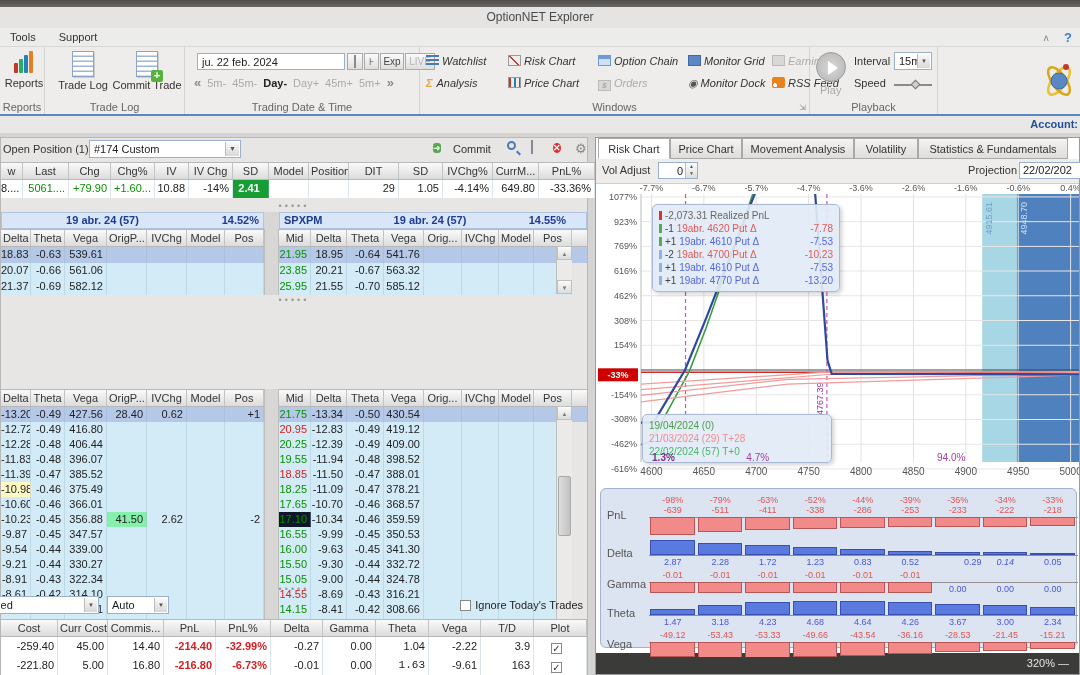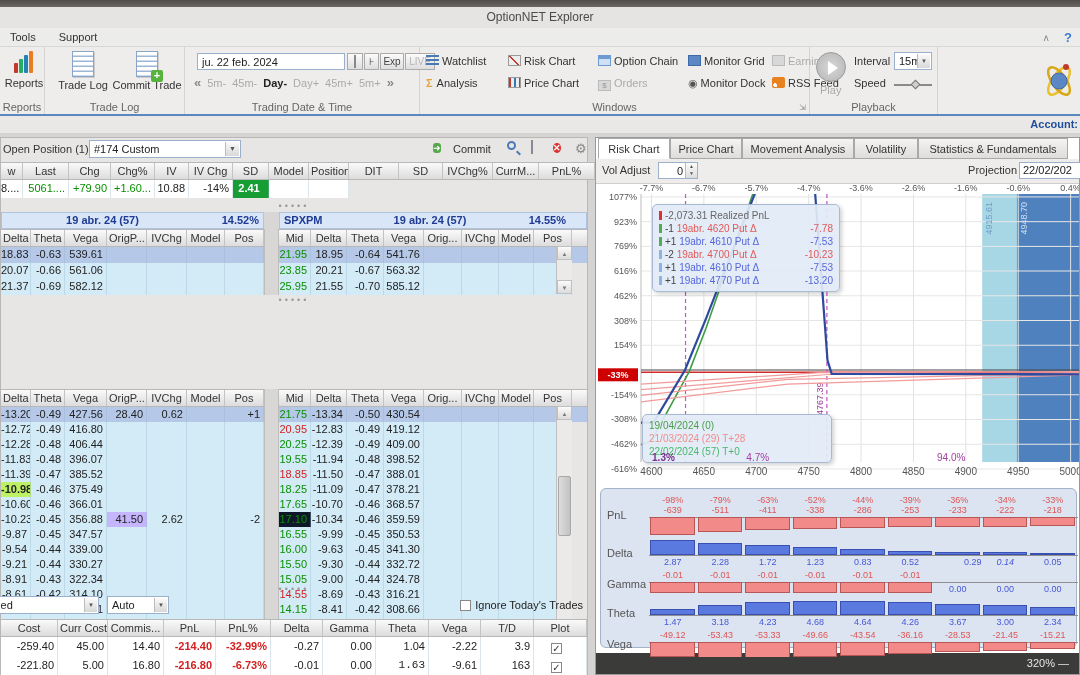--- a/index.html
+++ b/index.html
@@ -26,21 +26,21 @@
   .doc-plus:after { content:"+"; position:absolute; right:-6px; bottom:-6px; width:12px; height:12px; line-height:11px; background:#57b33e; color:#fff; font-weight:bold; border-radius:2px; font-size:11px; }
   .bars-icon { width:24px; height:24px; position:relative; }
   .bars-icon i { position:absolute; bottom:2px; width:4px; border-radius:1px; }
   .dtfield { position:absolute; top:6px; left:12px; width:148px; height:17px; background:#fff; border:1px solid #9ab0cc; padding:1px 4px; line-height:14px; }
   .sqbtn { position:absolute; top:6px; height:17px; border:1px solid #aaa; background:linear-gradient(#fbfbfb,#dedede); text-align:center; line-height:15px; font-size:10px; color:#444; }
   .cal-ic { width:11px; height:9px; margin:2px auto 0; background:linear-gradient(#c0392b 0 3px,#eef 3px); border:1px solid #888; }
   .nav-row { position:absolute; top:28px; left:6px; width:230px; color:#aaa; }
   .nav-row span { margin:0 3px; }
   .nav-on { color:#222; font-weight:bold; }
   .nav-arr { color:#8a8a8a; font-weight:bold; font-size:13px; }
-  .winbtn { position:absolute; height:18px; line-height:18px; color:#333; white-space:nowrap; }
+  .winbtn { position:absolute; height:18px; line-height:18px; color:#333; white-space:nowrap;font-style:italic; }
   .winbtn.dis { color:#aaa; }
   .wic { display:inline-block; width:13px; height:11px; margin-right:3px; vertical-align:-1px; }
   .playbtn { position:absolute; width:30px; height:30px; border-radius:50%; background:radial-gradient(#d8d8d8,#b4b4b4); border:1px solid #9a9a9a; }
   .playbtn:after { content:""; position:absolute; left:11px; top:8px; border-left:10px solid #fff; border-top:7px solid transparent; border-bottom:7px solid transparent; }
   .slider-track { position:absolute; height:2px; background:#8a8a8a; }
   .slider-knob { position:absolute; width:7px; height:7px; background:#cfcfcf; border:1px solid #777; transform:rotate(45deg); top:-3px; }
   #account-bar { left:0; top:114px; width:1080px; height:19px; background:#e9e8e6; border-top:2px solid #5a87c0; text-align:right; padding:2px 2px 0 0; color:#1f4e9c; font-weight:bold; }
 
   
   .hdr-row { display:flex; background:linear-gradient(#fafafa,#dcdcdc); border-top:1px solid #b8b8b8; border-bottom:1px solid #b8b8b8; }
@@ -232,20 +232,27 @@
           </div>
           <div style="width: 8px;"></div>
           <div>
             <div class="drow hdr-row">
               <div class="hdr-cell" style="width: 50px; flex: 0 0 auto;">DIT</div>
               <div class="hdr-cell" style="width: 44px; flex: 0 0 auto;">SD</div>
               <div class="hdr-cell" style="width: 50px; flex: 0 0 auto;">IVChg%</div>
               <div class="hdr-cell" style="width: 46px; flex: 0 0 auto;">CurrM...</div>
               <div class="hdr-cell" style="width: 56px; flex: 0 0 auto;">PnL%</div>
             </div>
+            <div class="drow ">
+              <div class="dcell" style="width: 50px; flex: 0 0 50px; background: rgb(255, 255, 255); height: 18px; padding-top: 2px;">29</div>
+              <div class="dcell" style="width: 44px; flex: 0 0 44px; background: rgb(255, 255, 255); height: 18px; padding-top: 2px;">1.05</div>
+              <div class="dcell" style="width: 50px; flex: 0 0 50px; background: rgb(255, 255, 255); height: 18px; padding-top: 2px;">-4.14%</div>
+              <div class="dcell" style="width: 46px; flex: 0 0 46px; background: rgb(255, 255, 255); height: 18px; padding-top: 2px;">649.80</div>
+              <div class="dcell" style="width: 56px; flex: 0 0 56px; background: rgb(255, 255, 255); height: 18px; padding-top: 2px;">-33.36%</div>
+            </div>
           </div>
         </div>
       </div>
     <div class="abs dots" style="left:0;top:64px;width:586px;">•••••</div>
     <div class="abs" id="chain-top" style="left: 0px; top: 74px; width: 586px; position: relative;">
         <div style="display: flex;">
           <div class="chain-grphdr" style="width: 263px;">
             <div style="flex:1;text-align:center;">19 abr. 24 (57)</div>
             <div style="width:60px;text-align:right;padding-right:4px;">14.52%</div>
           </div>
@@ -397,42 +404,42 @@
             <div class="drow ">
               <div class="dcell" style="width: 30px; flex: 0 0 30px; height: 15px; background: rgb(211, 235, 247);">-11.39</div>
               <div class="dcell" style="width: 34px; flex: 0 0 34px; height: 15px; background: rgb(211, 235, 247);">-0.47</div>
               <div class="dcell" style="width: 42px; flex: 0 0 42px; height: 15px; background: rgb(211, 235, 247);">385.52</div>
               <div class="dcell" style="width: 40px; flex: 0 0 40px; height: 15px; background: rgb(211, 235, 247);"></div>
               <div class="dcell" style="width: 40px; flex: 0 0 40px; height: 15px; background: rgb(211, 235, 247);"></div>
               <div class="dcell" style="width: 38px; flex: 0 0 38px; height: 15px; background: rgb(211, 235, 247);"></div>
               <div class="dcell" style="width: 39px; flex: 0 0 39px; height: 15px; background: rgb(211, 235, 247);"></div>
             </div>
             <div class="drow ">
-              <div class="dcell" style="width: 30px; flex: 0 0 30px; height: 15px; background: #bef264; font-weight: bold;">-10.98</div>
+              <div class="dcell" style="width: 30px; flex: 0 0 30px; height: 15px; background: #fef9c3;">-10.98</div>
               <div class="dcell" style="width: 34px; flex: 0 0 34px; height: 15px; background: rgb(211, 235, 247);">-0.46</div>
               <div class="dcell" style="width: 42px; flex: 0 0 42px; height: 15px; background: rgb(211, 235, 247);">375.49</div>
               <div class="dcell" style="width: 40px; flex: 0 0 40px; height: 15px; background: rgb(211, 235, 247);"></div>
               <div class="dcell" style="width: 40px; flex: 0 0 40px; height: 15px; background: rgb(211, 235, 247);"></div>
               <div class="dcell" style="width: 38px; flex: 0 0 38px; height: 15px; background: rgb(211, 235, 247);"></div>
               <div class="dcell" style="width: 39px; flex: 0 0 39px; height: 15px; background: rgb(211, 235, 247);"></div>
             </div>
             <div class="drow ">
               <div class="dcell" style="width: 30px; flex: 0 0 30px; height: 15px; background: rgb(211, 235, 247);">-10.60</div>
               <div class="dcell" style="width: 34px; flex: 0 0 34px; height: 15px; background: rgb(211, 235, 247);">-0.46</div>
               <div class="dcell" style="width: 42px; flex: 0 0 42px; height: 15px; background: rgb(211, 235, 247);">366.01</div>
               <div class="dcell" style="width: 40px; flex: 0 0 40px; height: 15px; background: rgb(211, 235, 247);"></div>
               <div class="dcell" style="width: 40px; flex: 0 0 40px; height: 15px; background: rgb(211, 235, 247);"></div>
               <div class="dcell" style="width: 38px; flex: 0 0 38px; height: 15px; background: rgb(211, 235, 247);"></div>
               <div class="dcell" style="width: 39px; flex: 0 0 39px; height: 15px; background: rgb(211, 235, 247);"></div>
             </div>
             <div class="drow ">
               <div class="dcell" style="width: 30px; flex: 0 0 30px; height: 15px; background: rgb(211, 235, 247);">-10.23</div>
               <div class="dcell" style="width: 34px; flex: 0 0 34px; height: 15px; background: rgb(211, 235, 247);">-0.45</div>
               <div class="dcell" style="width: 42px; flex: 0 0 42px; height: 15px; background: rgb(211, 235, 247);">356.88</div>
-              <div class="dcell" style="width: 40px; flex: 0 0 40px; height: 15px; background: #c4b5fd;">41.50</div>
+              <div class="dcell" style="width: 40px; flex: 0 0 40px; height: 15px; background: #86efac;">41.50</div>
               <div class="dcell" style="width: 40px; flex: 0 0 40px; height: 15px; background: rgb(211, 235, 247);">2.62</div>
               <div class="dcell" style="width: 38px; flex: 0 0 38px; height: 15px; background: rgb(211, 235, 247);"></div>
               <div class="dcell" style="width: 39px; flex: 0 0 39px; height: 15px; background: rgb(211, 235, 247);">-2</div>
             </div>
             <div class="drow ">
               <div class="dcell" style="width: 30px; flex: 0 0 30px; height: 15px; background: rgb(211, 235, 247);">-9.87</div>
               <div class="dcell" style="width: 34px; flex: 0 0 34px; height: 15px; background: rgb(211, 235, 247);">-0.45</div>
               <div class="dcell" style="width: 42px; flex: 0 0 42px; height: 15px; background: rgb(211, 235, 247);">347.57</div>
               <div class="dcell" style="width: 40px; flex: 0 0 40px; height: 15px; background: rgb(211, 235, 247);"></div>
               <div class="dcell" style="width: 40px; flex: 0 0 40px; height: 15px; background: rgb(211, 235, 247);"></div>

